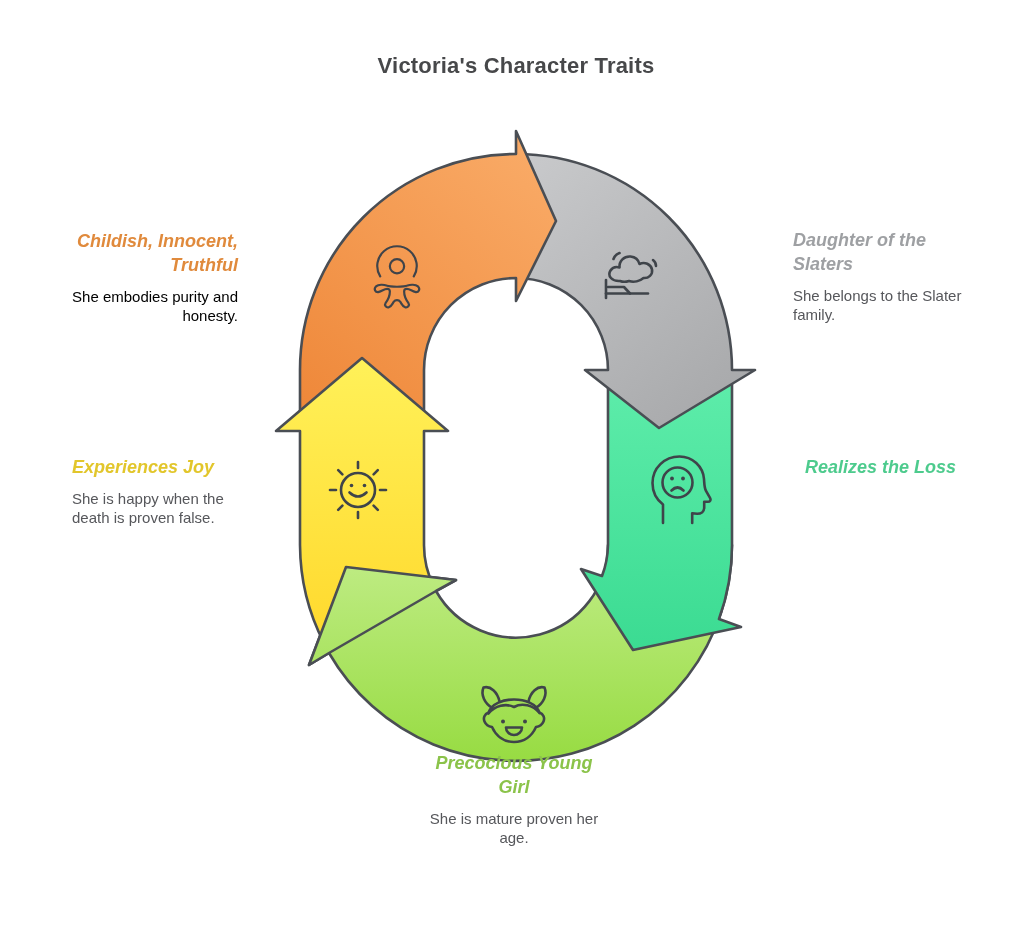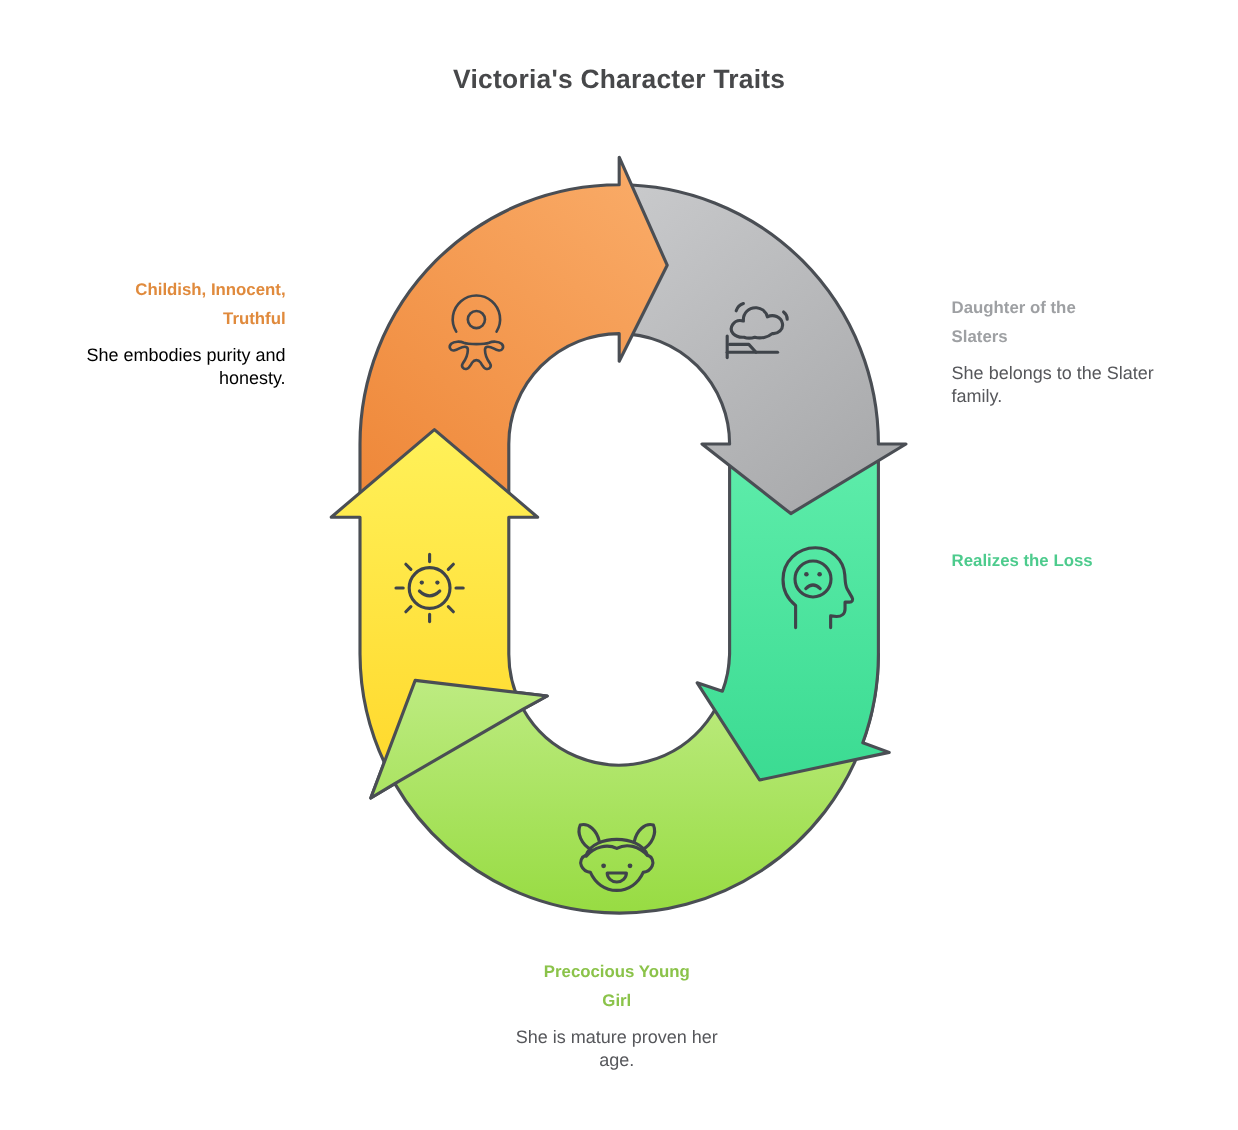--- a/index.html
+++ b/index.html
@@ -7,31 +7,32 @@
     position:relative;width:1032px;height:907px;background:#ffffff;overflow:hidden;
     font-family:"Liberation Sans", sans-serif;
   }
   #stage svg{position:absolute;left:0;top:0;}
   .page-title{
     position:absolute;left:0;right:0;top:53px;text-align:center;
     font-size:22px;font-weight:bold;letter-spacing:.2px;
   }
   .trait-block{position:absolute;}
   .trait-heading{
-    font-size:14px;font-weight:bold;line-height:24px;white-space:pre-line;
+    font-size:18px;font-weight:bold;line-height:24px;white-space:pre-line;
     margin:0 0 10px 0;
+    font-style:italic;
   }
   .trait-desc{
     font-size:15px;line-height:19px;white-space:pre-line;margin:0;
   }
   .tb-1{left:40px;top:229px;width:198px;text-align:right;}
-  .tb-2{left:793px;top:244px;width:205px;text-align:left;}
+  .tb-2{left:793px;top:228px;width:205px;text-align:left;}
   .tb-3{left:72px;top:455px;width:178px;text-align:left;}
   .tb-4{left:793px;top:455px;width:232px;text-align:left;}
-  .tb-5{left:404px;top:797px;width:220px;text-align:center;}
+  .tb-5{left:404px;top:751px;width:220px;text-align:center;}
 </style>
 </head>
 <body>
 
 <div id="stage">
 
   <div class="page-title" style="color: rgb(71, 72, 74);">Victoria's Character Traits</div>
 
   <svg width="1032" height="942" viewBox="0 0 1032 942">
     <defs>
@@ -131,23 +132,28 @@
 honesty.</p>
   </div>
 
   <div class="trait-block tb-2">
     <p class="trait-heading" style="color: rgb(158, 160, 163);">Daughter of the
 Slaters</p>
     <p class="trait-desc" style="color: rgb(86, 87, 91);">She belongs to the Slater
 family.</p>
   </div>
 
+  <div class="trait-block tb-3">
+    <p class="trait-heading" style="color: rgb(226, 198, 43);">Experiences Joy</p>
+    <p class="trait-desc" style="color: rgb(86, 87, 91);">She is happy when the
+death is proven false.</p>
+  </div>
 
   <div class="trait-block tb-4">
-    <p class="trait-heading" style="color: rgb(77, 203, 141);">Realizes the Loss</p>
+    <p class="trait-heading" style="color: rgb(77, 203, 141); margin-left: 12px;">Realizes the Loss</p>
   </div>
 
   <div class="trait-block tb-5">
     <p class="trait-heading" style="color: rgb(139, 195, 74);">Precocious Young
 Girl</p>
     <p class="trait-desc" style="color: rgb(86, 87, 91);">She is mature proven her
 age.</p>
   </div>
 
 </div>

